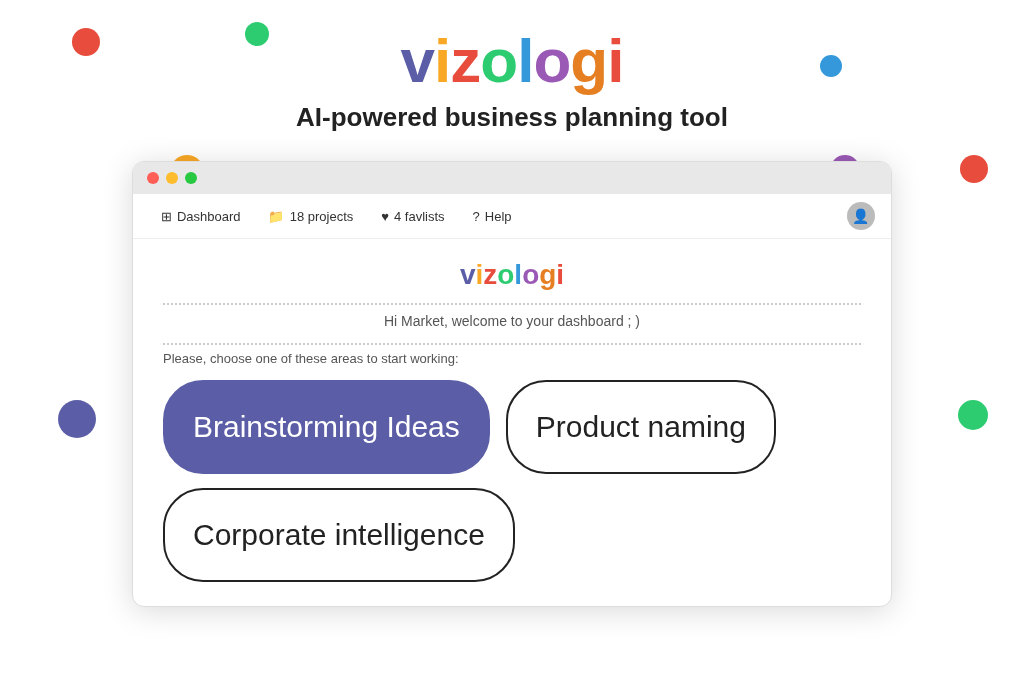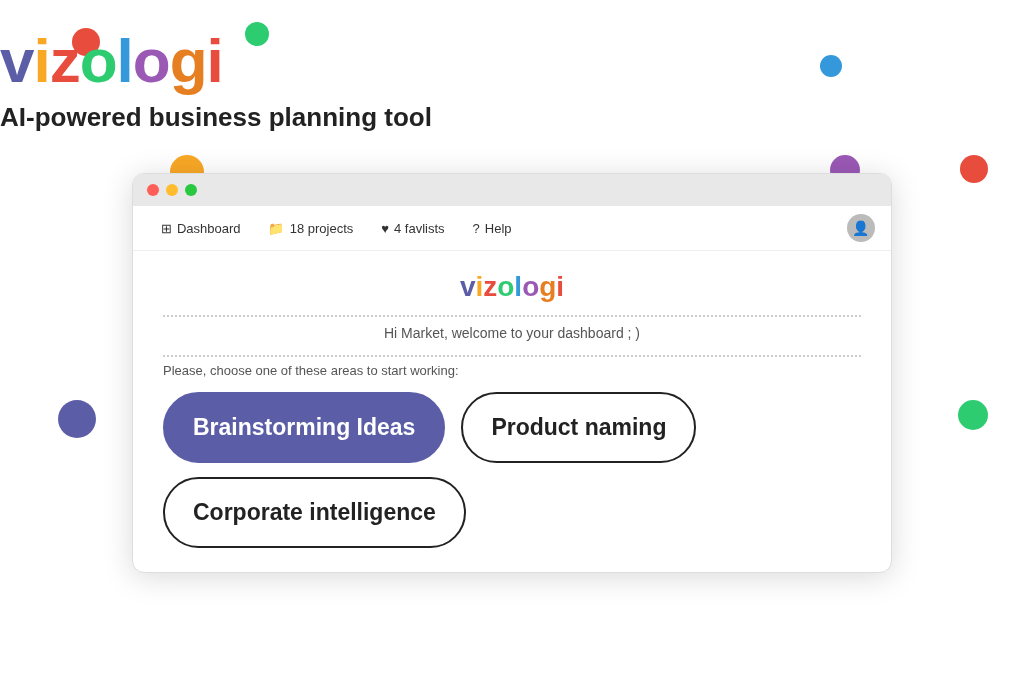--- a/index.html
+++ b/index.html
@@ -16,20 +16,21 @@
     
     .dot {
       position: absolute;
       border-radius: 50%;
     }
 
     
     .header-area {
       display: flex;
       flex-direction: column;
+      align-items: center;
       padding-top: 30px;
       position: relative;
     }
 
     .logo-big {
       font-size: 62px;
       font-weight: 700;
       letter-spacing: -1px;
       line-height: 1;
       margin-bottom: 10px;
@@ -41,21 +42,21 @@
     .logo-big .o1 { color: #2ecc71; }
     .logo-big .l { color: #3498db; }
     .logo-big .o2 { color: #9b59b6; }
     .logo-big .g { color: #e67e22; }
     .logo-big .i2 { color: #e74c3c; }
 
     .tagline {
       font-size: 26px;
       font-weight: 600;
       color: #222;
-      margin-bottom: 40px;
+      margin-bottom: 28px;
     }
 
     
     .browser-window {
       width: 760px;
       margin: 0 auto;
       background: #fff;
       border-radius: 12px;
       box-shadow: 0 4px 30px rgba(0,0,0,0.15);
       overflow: hidden;
@@ -164,24 +165,24 @@
       flex-direction: column;
       gap: 14px;
     }
 
     .button-row {
       display: flex;
       gap: 16px;
     }
 
     .area-button {
-      padding: 20px 28px;
+      padding: 28px 28px;
       border-radius: 40px;
-      font-size: 23px;
-      font-weight: 700;
+      font-size: 30px;
+      font-weight: 400;
       cursor: pointer;
       border: 2.5px solid #222;
       background: #fff;
       color: #222;
       transition: all 0.2s;
     }
 
     .area-button.active {
       background: #5b5ea6;
       border-color: #5b5ea6;

